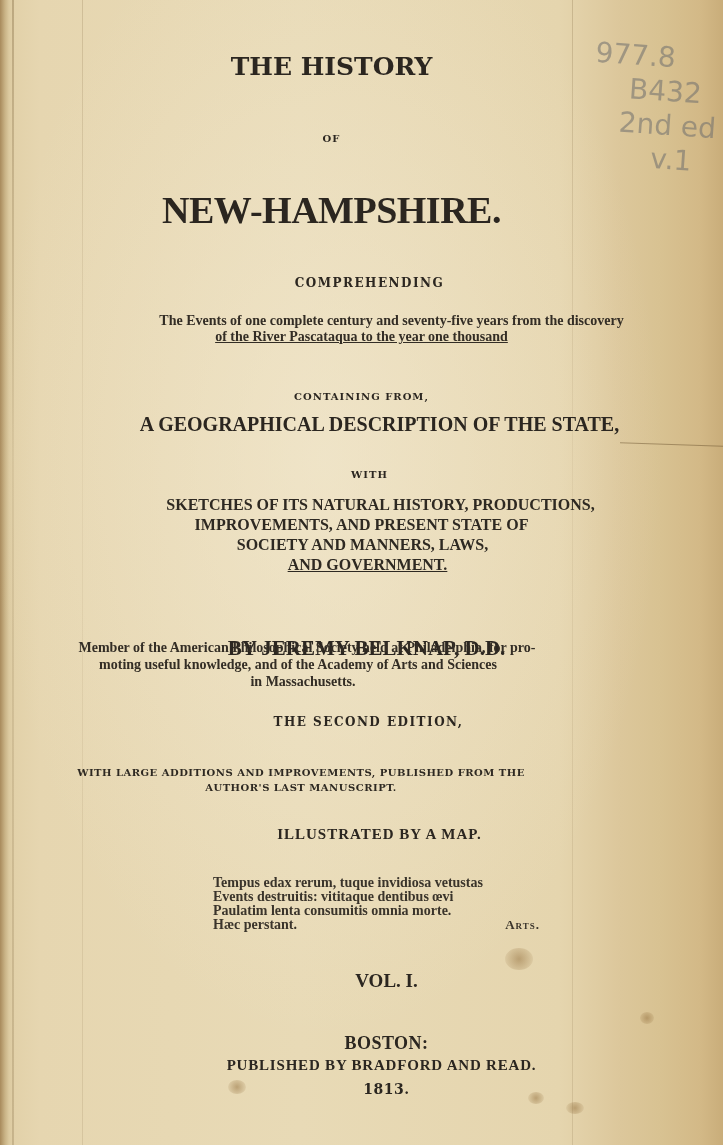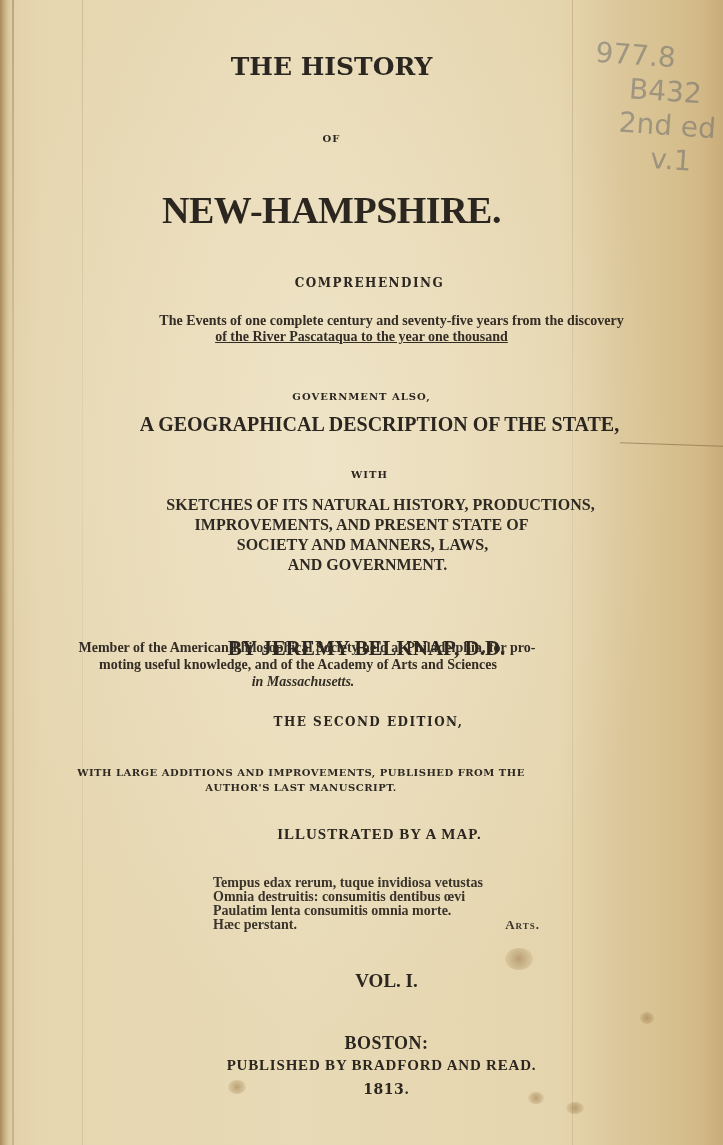--- a/index.html
+++ b/index.html
@@ -84,38 +84,38 @@
       font-size: 16px;
       line-height: 20px;
       font-weight: bold;
       font-family: "Liberation Serif", serif;
       color: #2e2922;
     }
     .sketches div { white-space: nowrap; }
     .sketches .s1 { margin-left: 58px; }
     .sketches .s2 { margin-left: 20px; }
     .sketches .s3 { margin-left: 22px; }
-    .sketches .s4 { margin-left: 32px; }
+    .sketches .s4 { margin-left: 32px; text-decoration: underline; }
     .t-by { top: 636px; font-size: 21px; font-family: "Liberation Serif", serif; left: 5px; }
     .member {
       position: absolute;
       top: 637px;
       left: 0; width: 604px;
       text-align: center;
       font-size: 14px;
       line-height: 17px;
       font-family: "Liberation Serif", serif;
       font-weight: bold;
       color: #332d25;
       padding-top: 0;
     }
     .member div { white-space: nowrap; }
     .member .m1 { margin-top: 0; margin-left: 10px; }
     .member .m2 { margin-left: -8px; }
-    .member .m3 { margin-left: 2px; font-style: italic; }
+    .member .m3 { margin-left: 2px; }
     .t-second { top: 715px; font-size: 12px; letter-spacing: 1.5px; left: 7px; }
     .additions {
       position: absolute;
       top: 765px;
       left: 0; width: 574px;
       text-align: center;
       font-size: 10px;
       line-height: 15px;
       font-weight: bold;
       letter-spacing: 0.5px;
@@ -189,21 +189,21 @@
   <div class="line t-history">THE HISTORY</div>
   <div class="line t-of">OF</div>
   <div class="line t-nh">NEW-HAMPSHIRE.</div>
   <div class="line t-comp">COMPREHENDING</div>
 
   <div class="events">
     <div class="e1">The Events of one complete century and seventy-five years from the discovery</div>
     <div class="e2">of the River Pascataqua to the year one thousand</div>
   </div>
 
-  <div class="line t-contain">GOVERNMENT ALSO,</div>
+  <div class="line t-contain">CONTAINING FROM,</div>
   <div class="line t-geo">A GEOGRAPHICAL DESCRIPTION OF THE STATE,</div>
   <div class="line t-with">WITH</div>
 
   <div class="sketches">
     <div class="s1">SKETCHES OF ITS NATURAL HISTORY, PRODUCTIONS,</div>
     <div class="s2">IMPROVEMENTS, AND PRESENT STATE OF</div>
     <div class="s3">SOCIETY AND MANNERS, LAWS,</div>
     <div class="s4">AND GOVERNMENT.</div>
   </div>
 
@@ -225,21 +225,21 @@
 
   <div class="additions">
     <div class="a1">WITH LARGE ADDITIONS AND IMPROVEMENTS, PUBLISHED FROM THE</div>
     <div class="a2">AUTHOR'S LAST MANUSCRIPT.</div>
   </div>
 
   <div class="line t-illus">ILLUSTRATED BY A MAP.</div>
 
   <div class="quote">
     <div class="q">Tempus edax rerum, tuque invidiosa vetustas</div>
-    <div class="q">Omnia destruitis: consumitis dentibus œvi</div>
+    <div class="q">Events destruitis: vititaque dentibus œvi</div>
     <div class="q">Paulatim lenta consumitis omnia morte.</div>
     <div class="q last">
       <span>Hæc perstant.</span>
       <span class="ovid">Arts.</span>
     </div>
   </div>
 
   <div class="line t-vol">VOL. I.</div>
   <div class="line t-boston">BOSTON:</div>
   <div class="line t-pub">PUBLISHED BY BRADFORD AND READ.</div>

